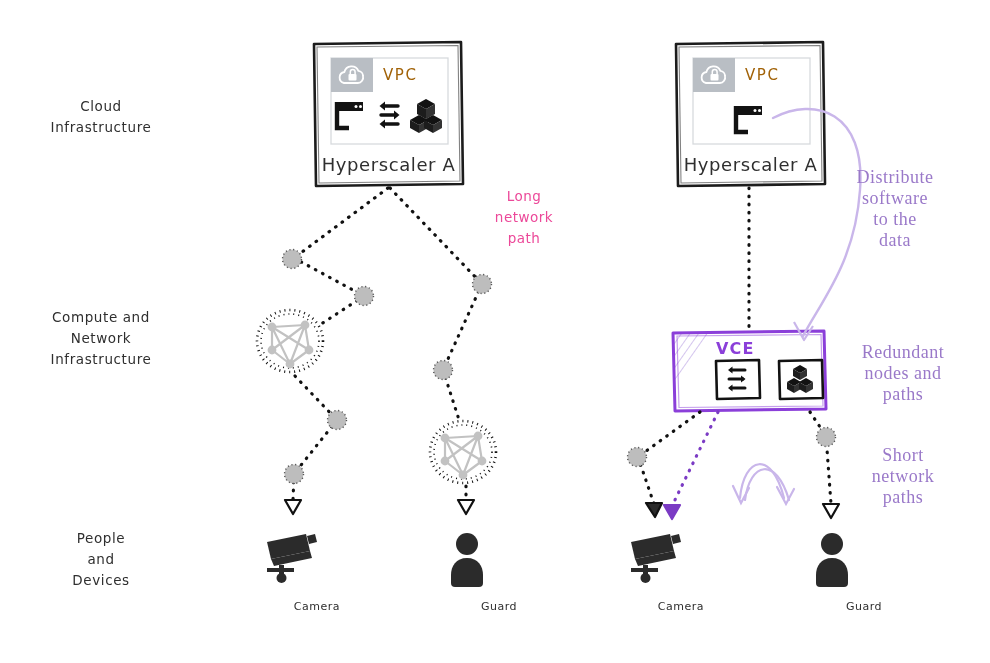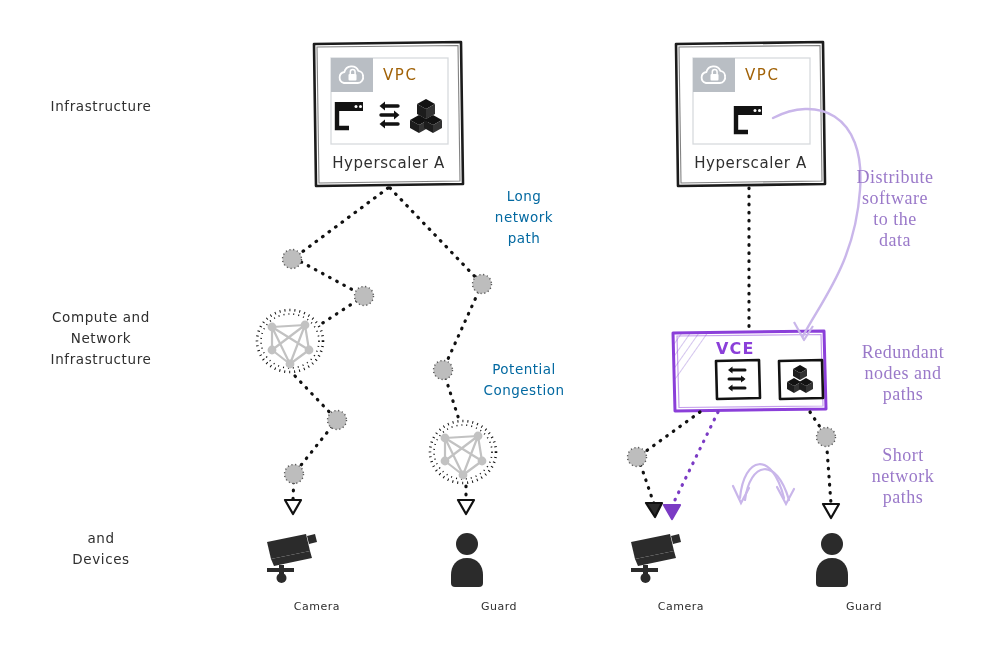--- a/index.html
+++ b/index.html
@@ -12,58 +12,60 @@
   #stage{position:absolute;inset:0;width:990px;height:663px;}
   svg.layer{position:absolute;left:0;top:0;width:990px;height:663px;overflow:visible;pointer-events:none;}
 
   .txt{position:absolute;}
 
   .row-label{
     font-size:13.5px;line-height:21px;text-align:center;color:#2f2f2f;
     letter-spacing:.6px;
   }
   .gray-note{
-    font-size:13.5px;line-height:21px;text-align:center;color:#0369a1;
+    font-size:13.5px;line-height:21px;text-align:center;color:#ec4899;
     letter-spacing:.5px;
   }
   .purple-note{
     font-size:18px;line-height:21px;text-align:center;color:#9a79c9;
     letter-spacing:.5px;
     font-family:Liberation Serif, serif;
   }
   .device-label{
     font-size:11px;line-height:18px;text-align:right;color:#2f2f2f;
     letter-spacing:.5px;
   }
   .box-caption{
-    font-size:15px;text-align:center;color:#2f2f2f;letter-spacing:.6px;
+    font-size:18px;text-align:center;color:#2f2f2f;letter-spacing:.6px;
   }
   .vpc-word{
     font-size:15px;color:#a16207;letter-spacing:1.6px;
   }
   .vce-word{
     font-size:16px;color:#8b3fd9;letter-spacing:1.2px;font-weight:600;
   }
 </style>
 </head>
 <body>
 
 <div id="stage">
 
   <div class="txt row-label" style="left:20px;top:96px;width:162px;">
+    <div>Cloud</div>
     <div>Infrastructure</div>
   </div>
 
   <div class="txt row-label" style="left:20px;top:307px;width:162px;">
     <div>Compute and</div>
     <div>Network</div>
     <div>Infrastructure</div>
   </div>
 
   <div class="txt row-label" style="left:20px;top:528px;width:162px;">
+    <div>People</div>
     <div>and</div>
     <div>Devices</div>
   </div>
 
   <svg class="layer" viewBox="0 0 990 663">
     <defs>
 
       <pattern id="hatch" width="7" height="7" patternTransform="rotate(35)" patternUnits="userSpaceOnUse">
         <line x1="0" y1="0" x2="0" y2="7" stroke="#c9b6ea" stroke-width="1.6"></line>
       </pattern>
@@ -306,24 +308,20 @@
   <div class="txt box-caption" style="left:314px;top:154px;width:149px;">Hyperscaler A</div>
   <div class="txt box-caption" style="left:676px;top:154px;width:149px;">Hyperscaler A</div>
 
   <div class="txt vce-word" style="left:716px;top:339px;">VCE</div>
 
   <div class="txt gray-note" style="left:468px;top:186px;width:112px;">
     <div>Long</div>
     <div>network</div>
     <div>path</div>
   </div>
-  <div class="txt gray-note" style="left:462px;top:359px;width:124px;">
-    <div>Potential</div>
-    <div>Congestion</div>
-  </div>
 
   <div class="txt purple-note" style="left:845px;top:167px;width:100px;">
     <div>Distribute</div>
     <div>software</div>
     <div>to the</div>
     <div>data</div>
   </div>
   <div class="txt purple-note" style="left:848px;top:327px;width:110px;margin-top:15px;">
     <div>Redundant</div>
     <div>nodes and</div>

